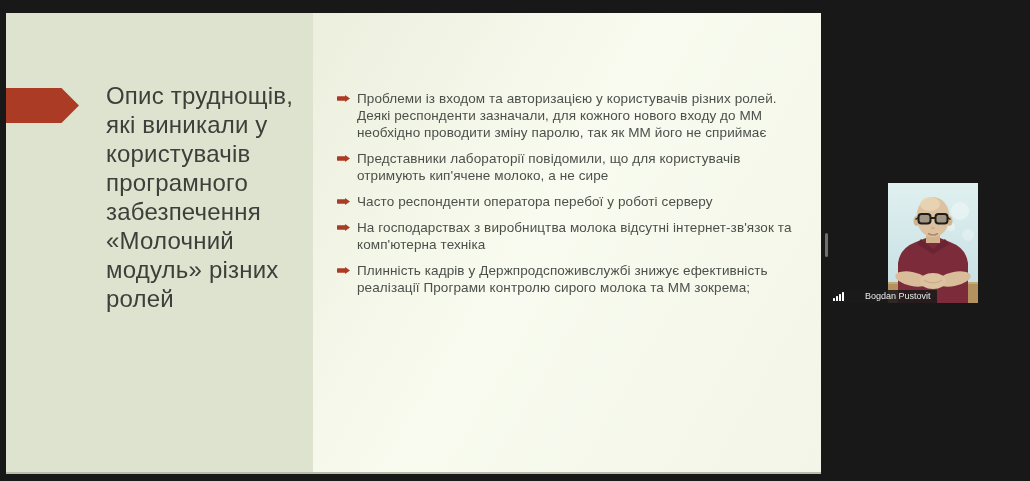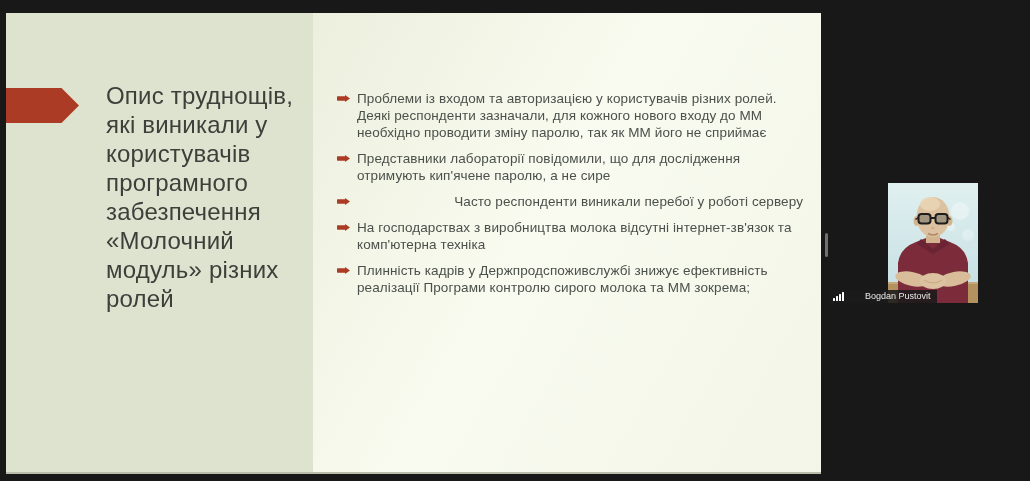--- a/index.html
+++ b/index.html
@@ -26,21 +26,21 @@
   }
   .slide-right{
     position:relative;flex:1;
     background:linear-gradient(120deg,#ecefdd 0%,#f9fbf0 45%,#f2f5e7 100%);
   }
   .bullet-list{
     list-style:none;margin:0;padding:77px 18px 0 24px;
   }
   .bullet-item{
     display:flex;align-items:flex-start;gap:7px;
-    margin-bottom:9px;max-width:468px;justify-content:space-between;
+    margin-bottom:9px;max-width:468px;
   }
   .bullet-marker{
     flex:none;width:13px;height:7px;margin-top:5px;background:#ac3b25;
     clip-path:polygon(0 18%,62% 18%,62% 0,100% 50%,62% 100%,62% 82%,0 82%);
     border-radius:2px;
   }
   .bullet-text{
     font-size:13.5px;line-height:17px;color:#4b504b;letter-spacing:.1px;
   }
   
@@ -81,26 +81,26 @@
 
           <li class="bullet-item">
             <span class="bullet-marker"></span>
             <span class="bullet-text">Проблеми із входом та авторизацією у користувачів різних ролей. Деякі респонденти зазначали, для кожного нового входу до ММ необхідно проводити зміну паролю, так як ММ його не сприймає</span>
           </li>
 
 
 
           <li class="bullet-item">
             <span class="bullet-marker"></span>
-            <span class="bullet-text">Представники лабораторії повідомили, що для дослідження отримують кип'ячене паролю, а не сире</span>
+            <span class="bullet-text">Представники лабораторії повідомили, що для користувачів отримують кип'ячене молоко, а не сире</span>
           </li>
 
           <li class="bullet-item">
             <span class="bullet-marker"></span>
-            <span class="bullet-text">Часто  респонденти виникали перебої у роботі серверу</span>
+            <span class="bullet-text">Часто  респонденти оператора перебої у роботі серверу</span>
           </li>
 
           <li class="bullet-item">
             <span class="bullet-marker"></span>
             <span class="bullet-text">На господарствах з виробництва молока відсутні інтернет-зв'язок та комп'ютерна техніка</span>
           </li>
 
           <li class="bullet-item">
             <span class="bullet-marker"></span>
             <span class="bullet-text">Плинність кадрів у Держпродспоживслужбі знижує ефективність реалізації Програми контролю сирого молока та ММ зокрема;</span>

